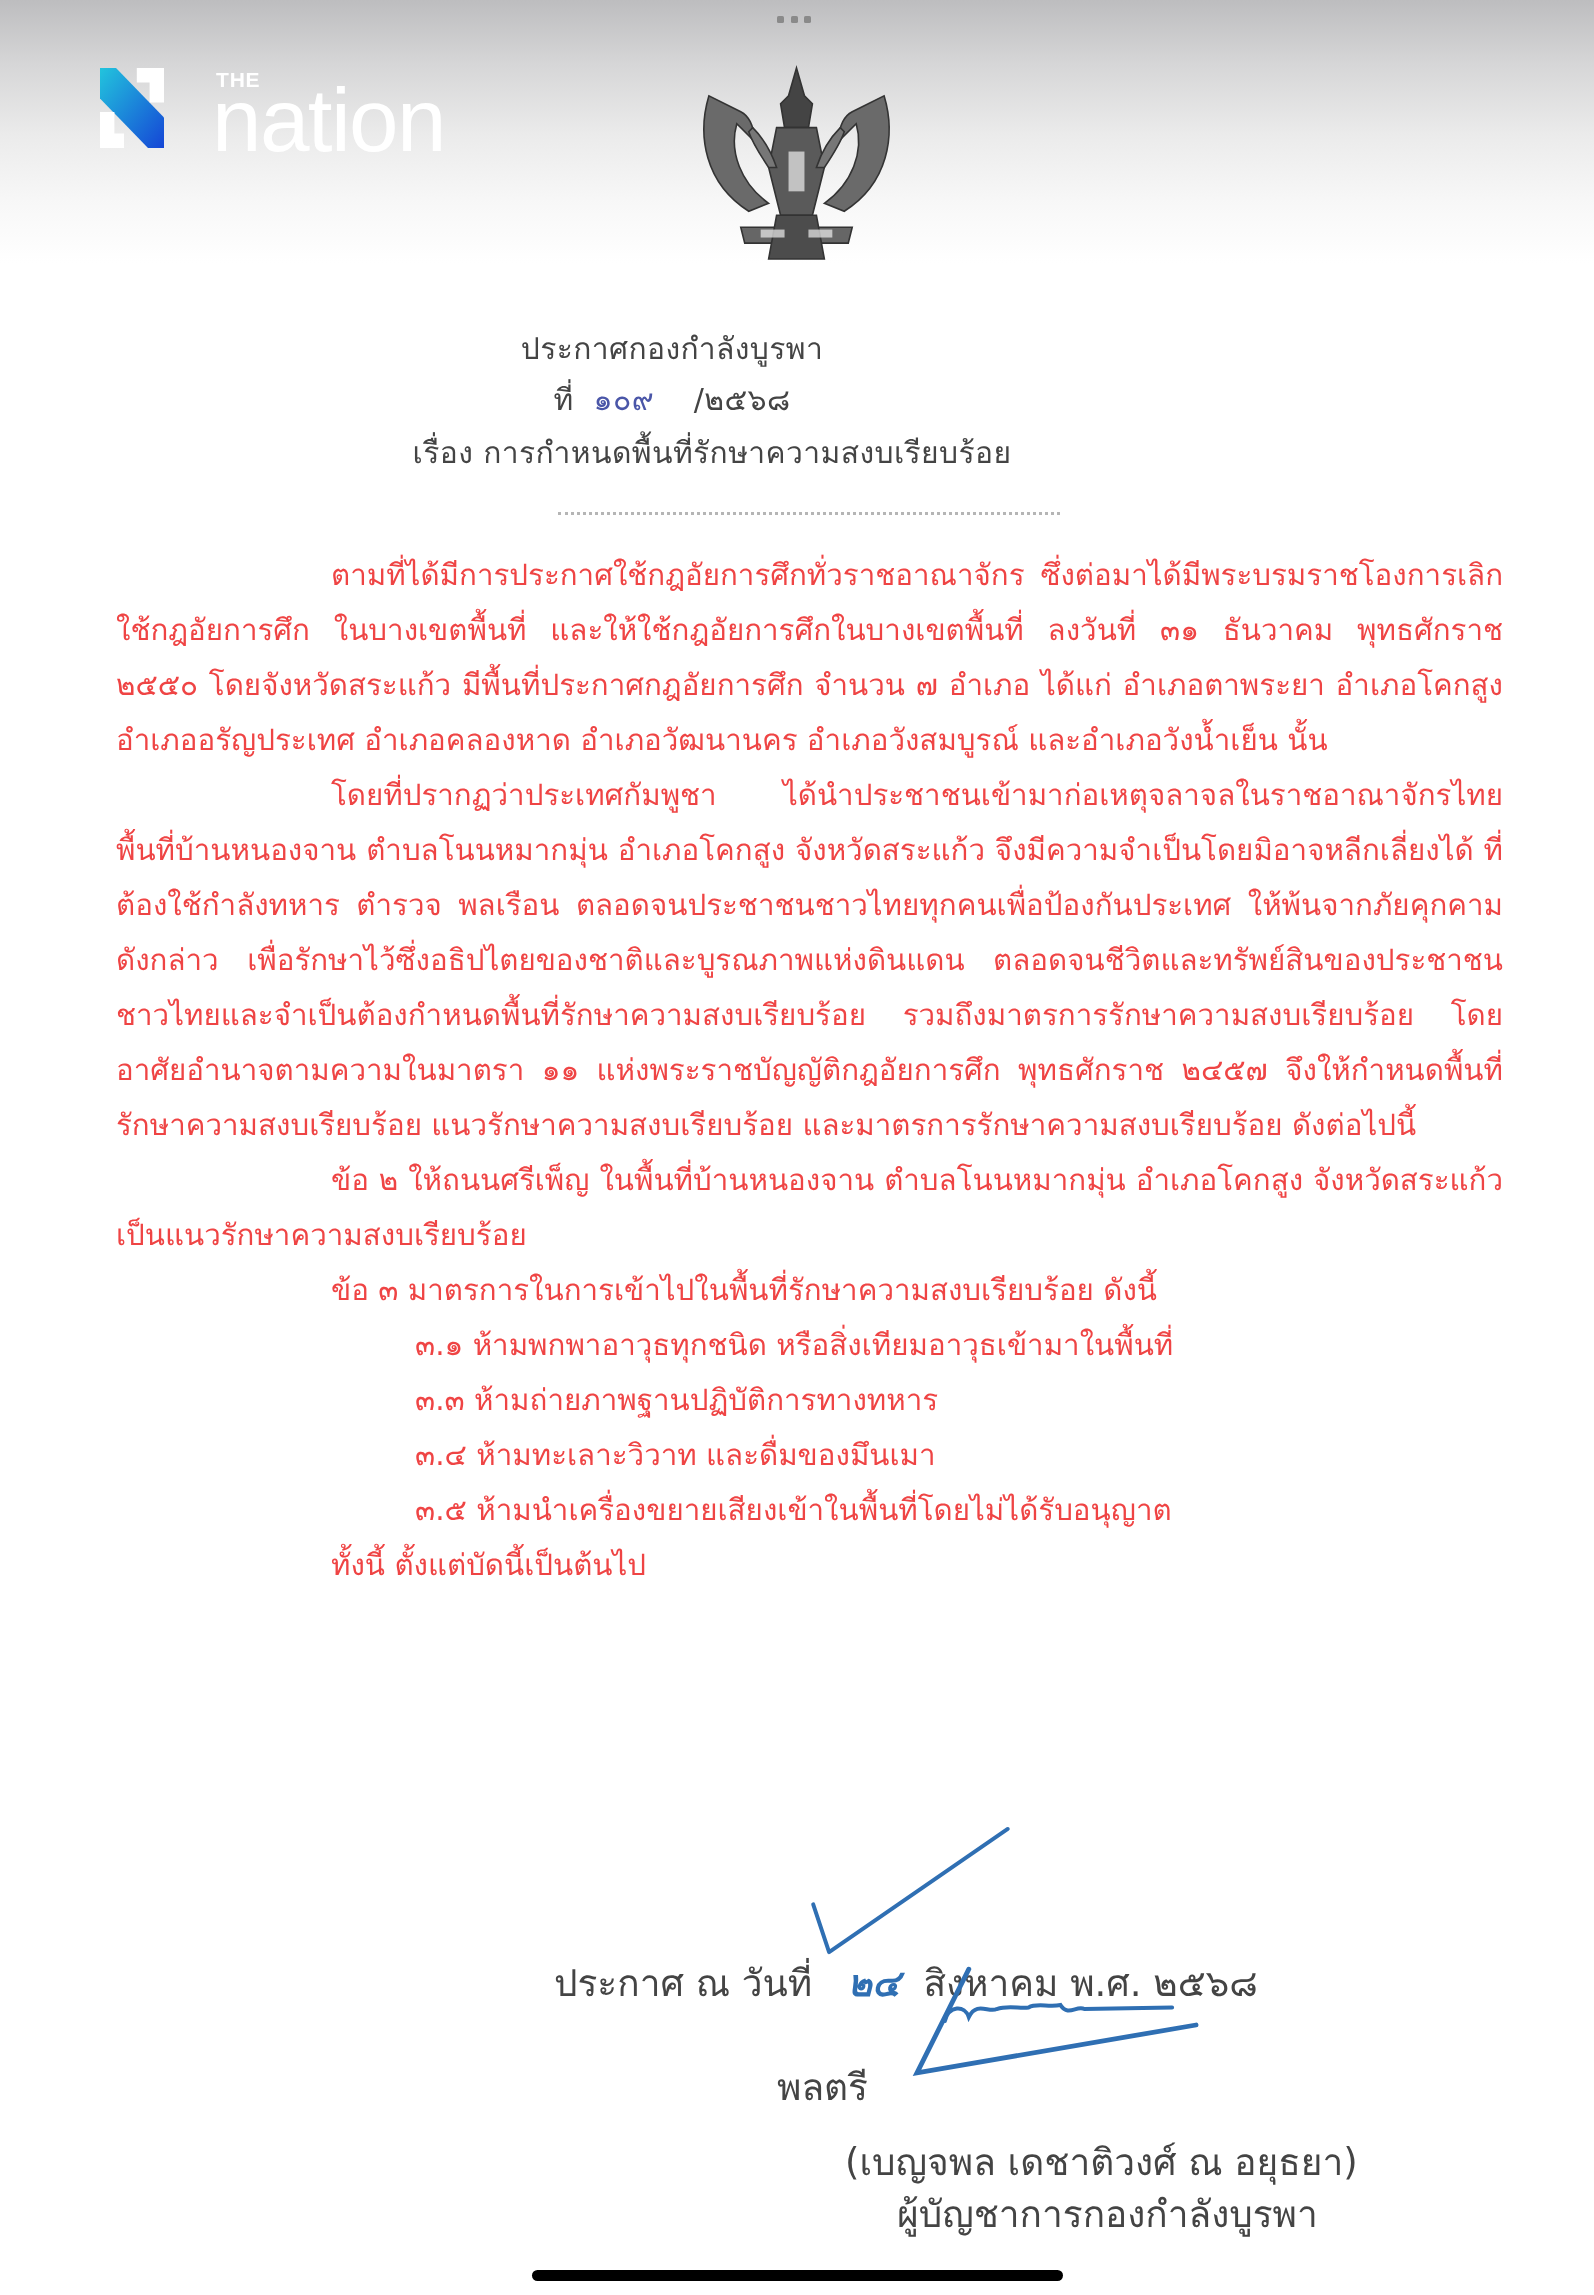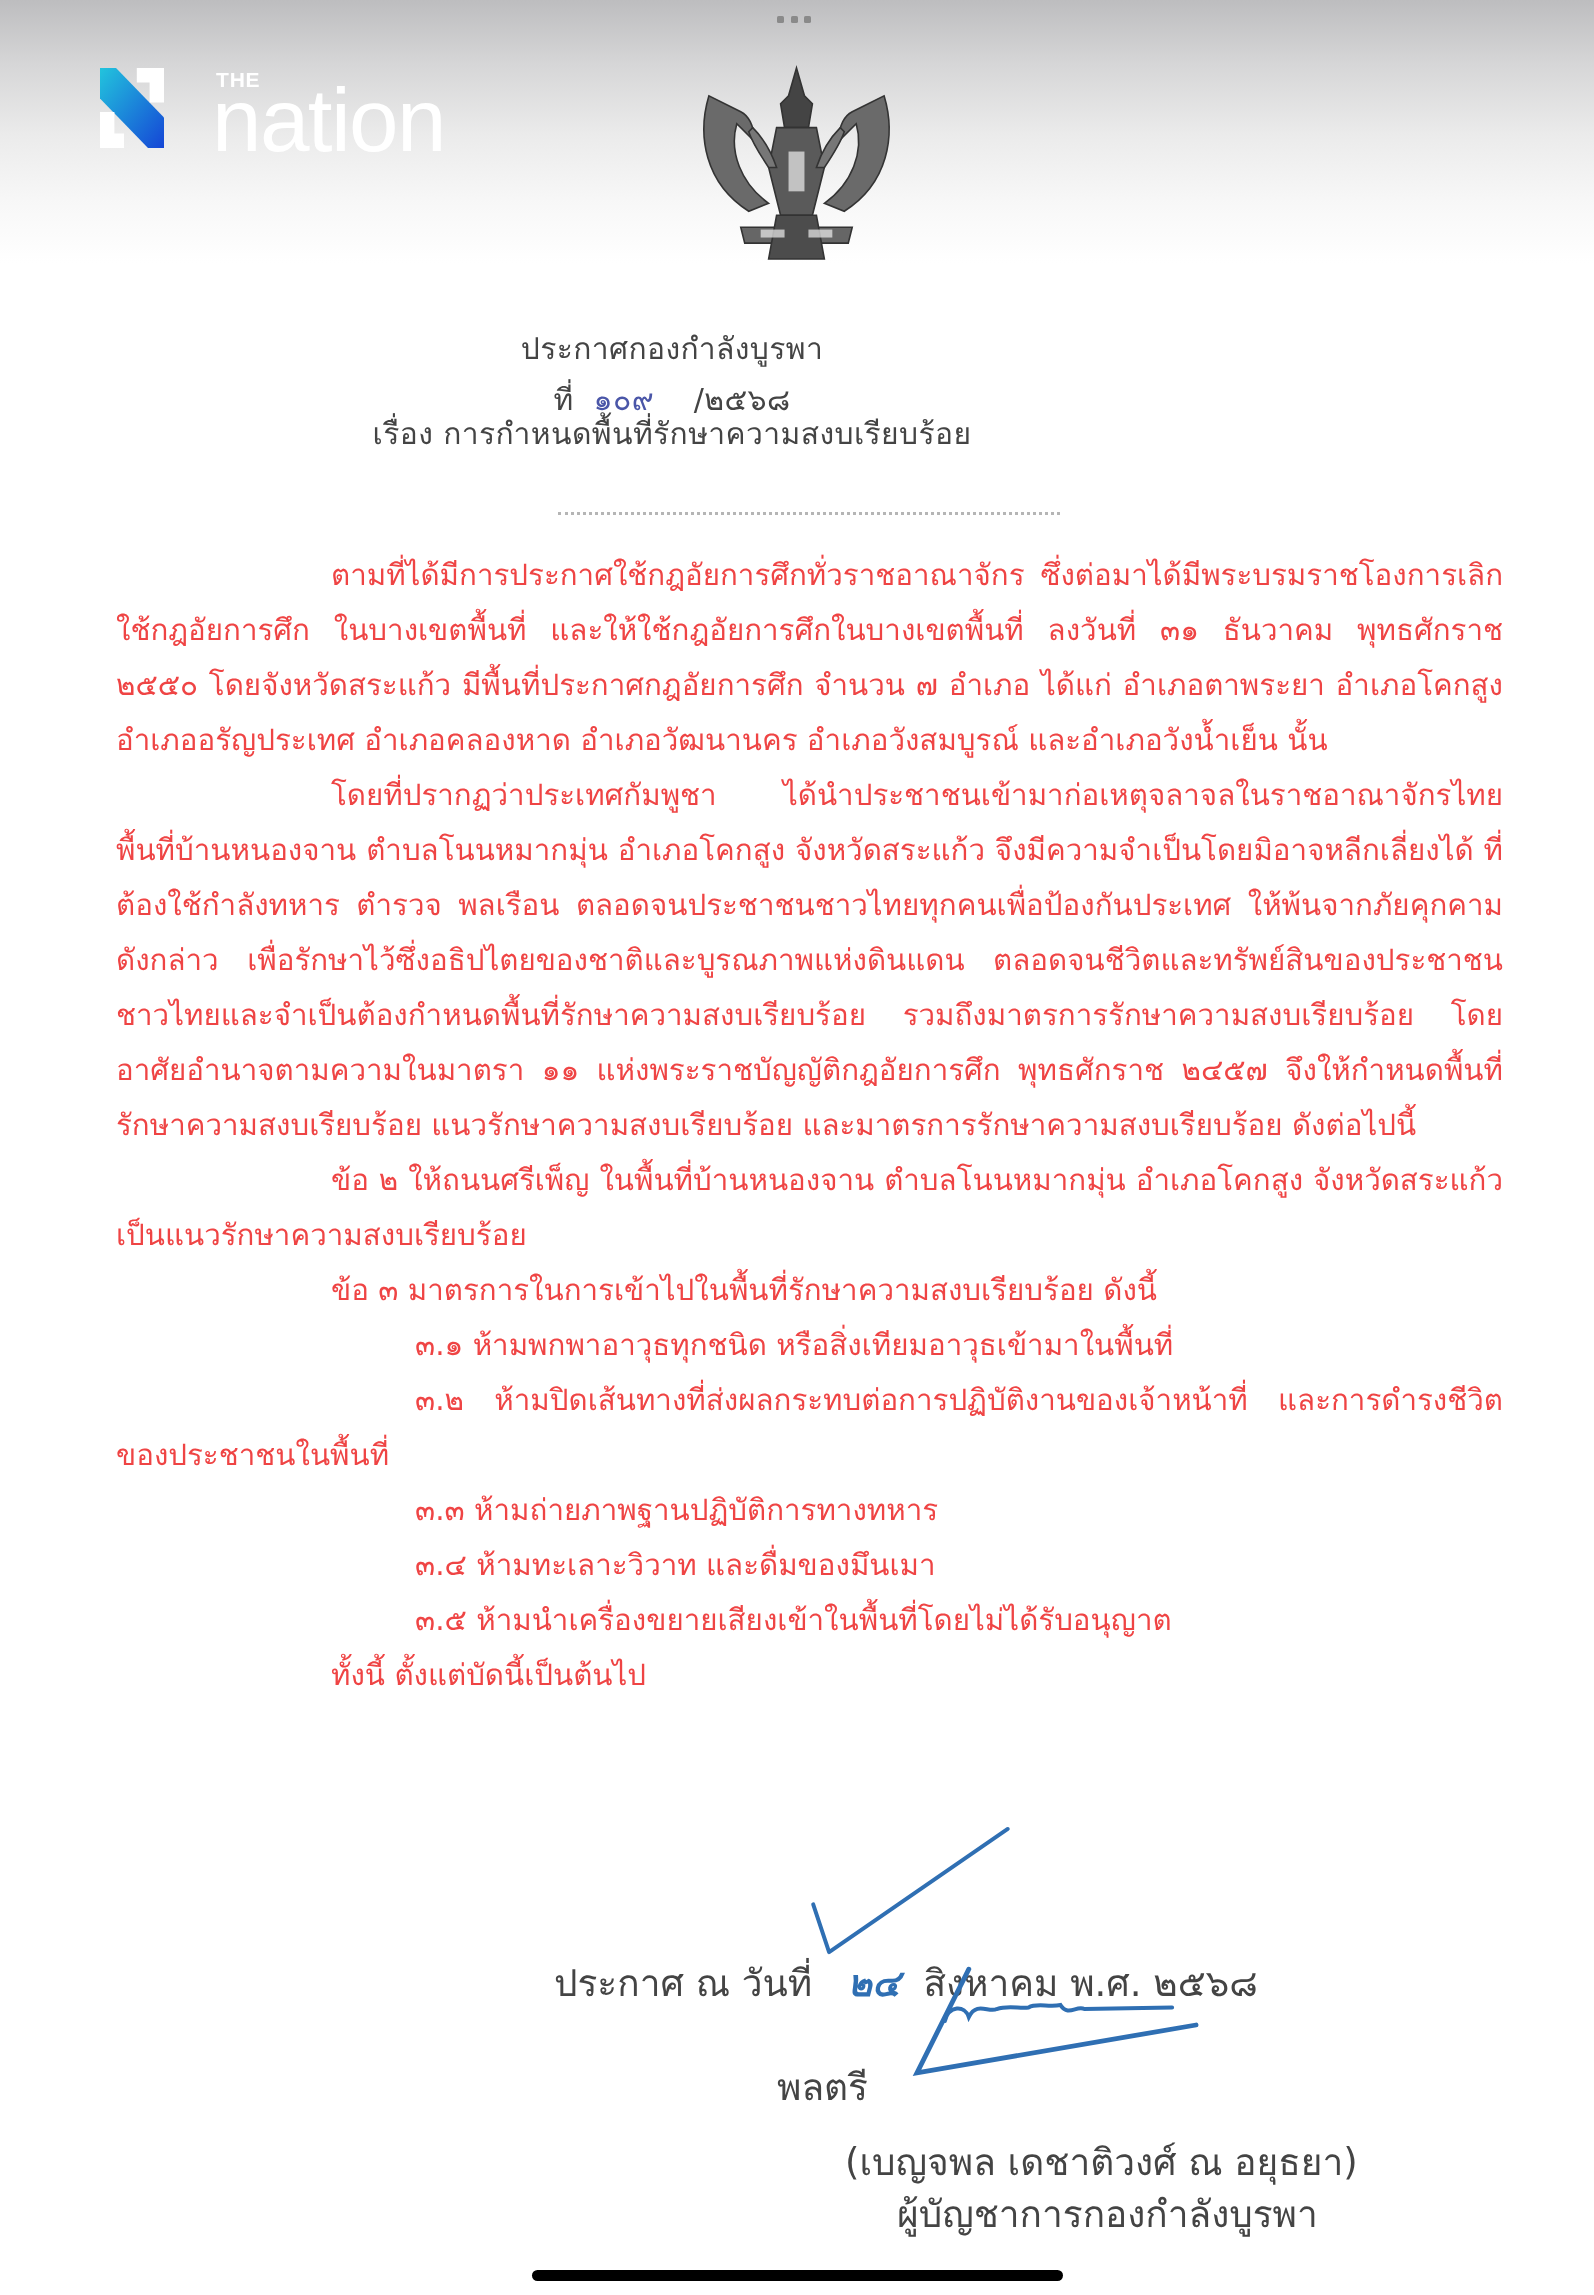--- a/index.html
+++ b/index.html
@@ -80,30 +80,29 @@
     <rect x="145" y="228" width="30" height="10"></rect>
   </g>
 </svg>
 
 <div class="abs head-line" style="top:325px;">ประกาศกองกำลังบูรพา</div>
 <div class="abs head-line" style="top:376px;">
   <span>ที่</span>&nbsp;
   <span class="ref-num">๑๐๙</span>&nbsp;&nbsp;&nbsp;
   <span>/๒๕๖๘</span>
 </div>
-<div class="abs head-line" style="top:410px;">เรื่อง การกำหนดพื้นที่รักษาความสงบเรียบร้อย</div>
+<div class="abs head-line" style="top:429px;padding-left:40px;">เรื่อง การกำหนดพื้นที่รักษาความสงบเรียบร้อย</div>
 <div class="abs sep"></div>
 
 <div class="abs body">
   <p class="ind1">ตามที่ได้มีการประกาศใช้กฎอัยการศึกทั่วราชอาณาจักร ซึ่งต่อมาได้มีพระบรมราชโองการเลิกใช้กฎอัยการศึก ในบางเขตพื้นที่ และให้ใช้กฎอัยการศึกในบางเขตพื้นที่ ลงวันที่ ๓๑ ธันวาคม พุทธศักราช ๒๕๕๐ โดยจังหวัดสระแก้ว มีพื้นที่ประกาศกฎอัยการศึก จำนวน ๗ อำเภอ ได้แก่ อำเภอตาพระยา อำเภอโคกสูง อำเภออรัญประเทศ อำเภอคลองหาด อำเภอวัฒนานคร อำเภอวังสมบูรณ์ และอำเภอวังน้ำเย็น นั้น</p>
   <p class="ind1">โดยที่ปรากฏว่าประเทศกัมพูชา ได้นำประชาชนเข้ามาก่อเหตุจลาจลในราชอาณาจักรไทย พื้นที่บ้านหนองจาน ตำบลโนนหมากมุ่น อำเภอโคกสูง จังหวัดสระแก้ว จึงมีความจำเป็นโดยมิอาจหลีกเลี่ยงได้ ที่ต้องใช้กำลังทหาร ตำรวจ พลเรือน ตลอดจนประชาชนชาวไทยทุกคนเพื่อป้องกันประเทศ ให้พ้นจากภัยคุกคาม ดังกล่าว เพื่อรักษาไว้ซึ่งอธิปไตยของชาติและบูรณภาพแห่งดินแดน ตลอดจนชีวิตและทรัพย์สินของประชาชน ชาวไทยและจำเป็นต้องกำหนดพื้นที่รักษาความสงบเรียบร้อย รวมถึงมาตรการรักษาความสงบเรียบร้อย โดยอาศัยอำนาจตามความในมาตรา ๑๑ แห่งพระราชบัญญัติกฎอัยการศึก พุทธศักราช ๒๔๕๗ จึงให้กำหนดพื้นที่ รักษาความสงบเรียบร้อย แนวรักษาความสงบเรียบร้อย และมาตรการรักษาความสงบเรียบร้อย ดังต่อไปนี้</p>
   <p class="ind1">ข้อ ๒ ให้ถนนศรีเพ็ญ ในพื้นที่บ้านหนองจาน ตำบลโนนหมากมุ่น อำเภอโคกสูง จังหวัดสระแก้ว เป็นแนวรักษาความสงบเรียบร้อย</p>
   <p class="ind1">ข้อ ๓ มาตรการในการเข้าไปในพื้นที่รักษาความสงบเรียบร้อย ดังนี้</p>
   <p class="ind2h">๓.๑ ห้ามพกพาอาวุธทุกชนิด หรือสิ่งเทียมอาวุธเข้ามาในพื้นที่</p>
-  <p class="ind2h">๓.๒ ห้ามปิดเส้นทางที่ส่งผลกระทบต่อการปฏิบัติงานของเจ้าหน้าที่ และการดำรงชีวิตของประชาชนในพื้นที่</p>
   <p class="ind2h">๓.๓ ห้ามถ่ายภาพฐานปฏิบัติการทางทหาร</p>
   <p class="ind2h">๓.๔ ห้ามทะเลาะวิวาท และดื่มของมึนเมา</p>
   <p class="ind2h">๓.๕ ห้ามนำเครื่องขยายเสียงเข้าในพื้นที่โดยไม่ได้รับอนุญาต</p>
   <p class="ind1">ทั้งนี้ ตั้งแต่บัดนี้เป็นต้นไป</p>
 </div>
 
 <div class="abs sig" style="left:554px; top:1913px;">
   <span>ประกาศ ณ วันที่</span>&nbsp;&nbsp;
   <span class="handnum">๒๔</span>&nbsp;
   <span>สิงหาคม พ.ศ. ๒๕๖๘</span>

